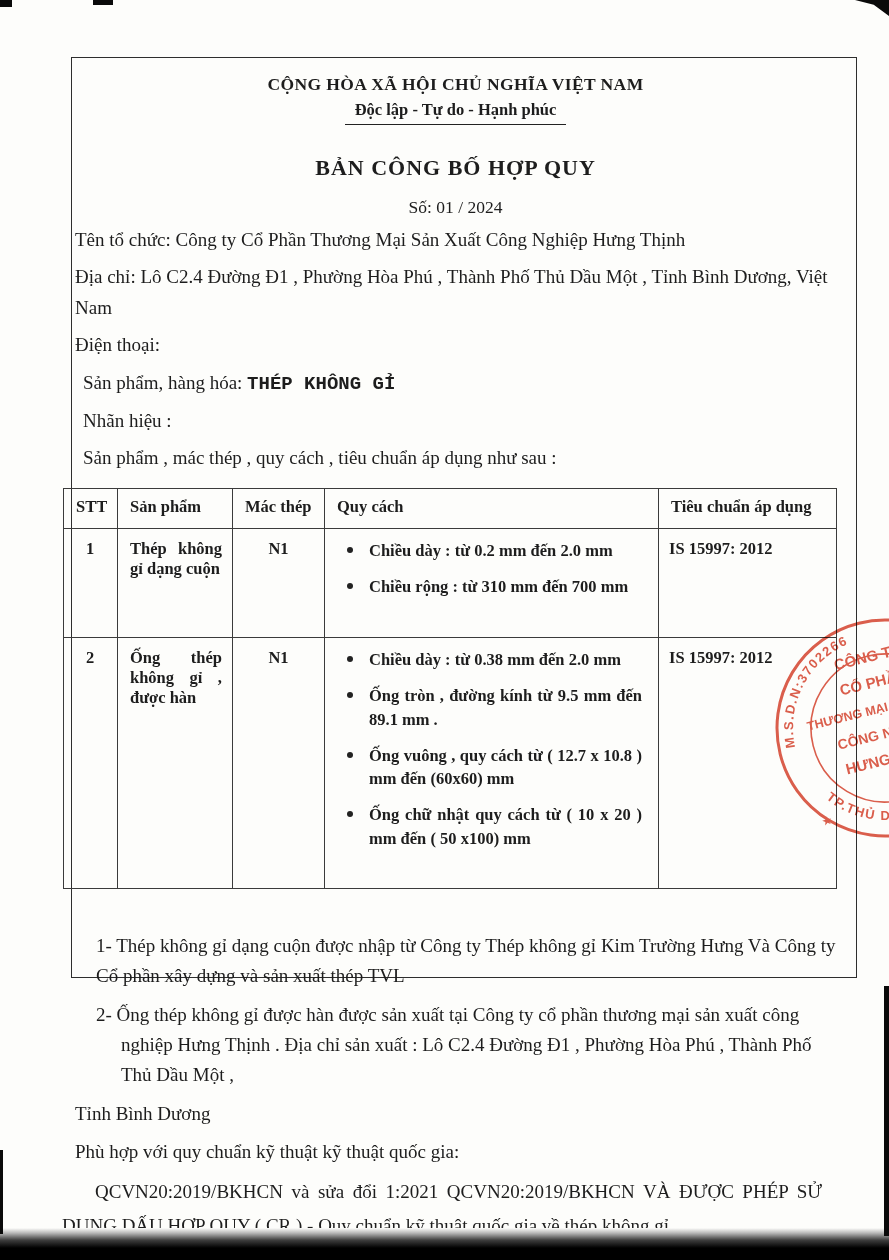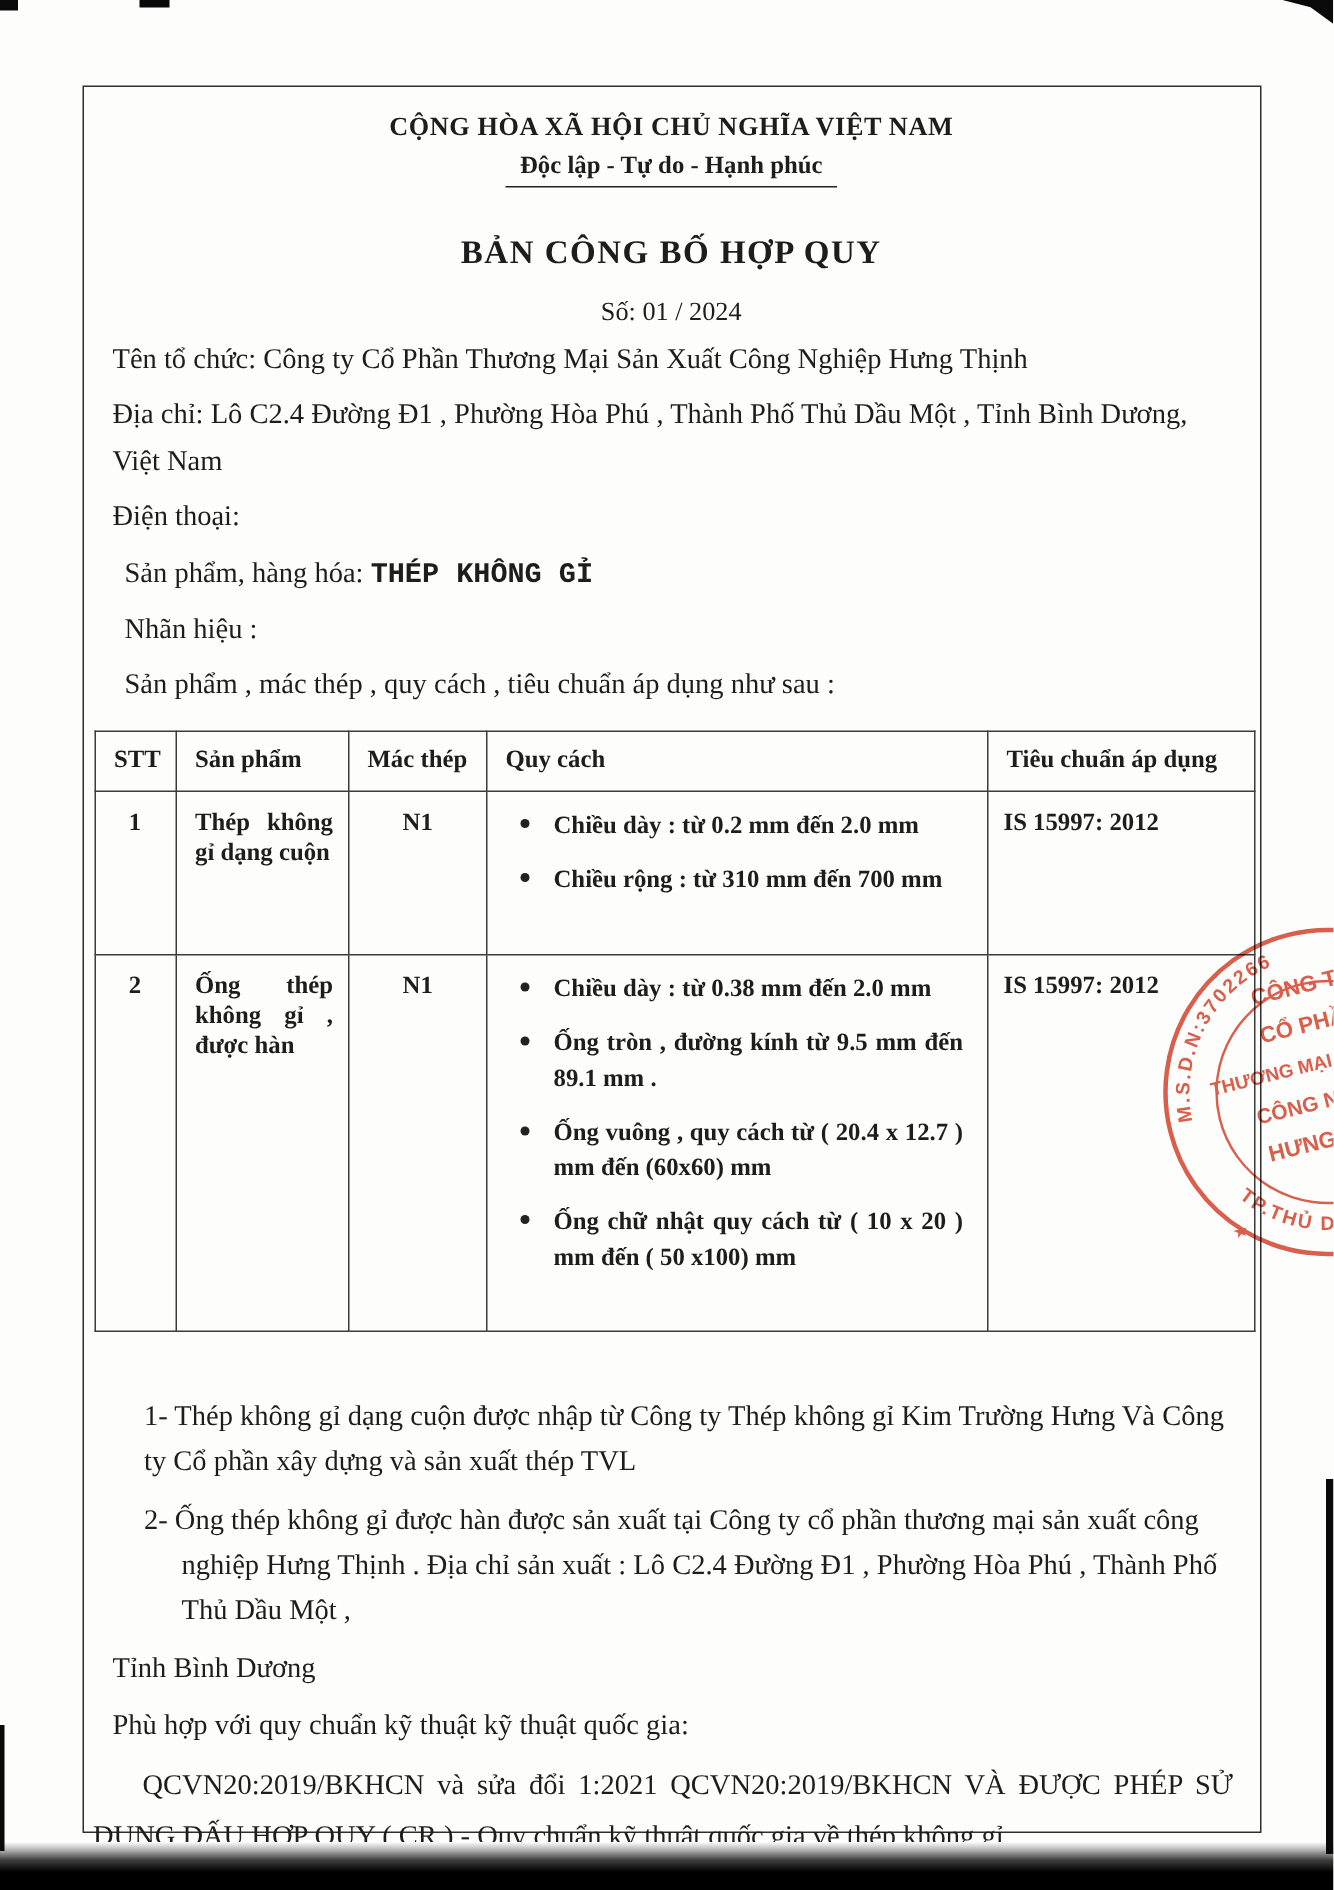--- a/index.html
+++ b/index.html
@@ -11,25 +11,25 @@
     position: relative;
     overflow: hidden;
   }
   .scan {
     position: absolute; inset: 0;
     background: #fdfdfb;
   }
   
   .page-frame {
     position: absolute;
-    left: 55px; top: 57px;
-    width: 786px; height: 1165px;
+    left: 71px; top: 57px;
+    width: 786px; height: 921px;
     box-sizing: border-box;
     border: 1.5px solid #2e2e2e;
-    padding: 12px 20px 0 19px;
+    padding: 12px 20px 0 3px;
   }
   .nat-header {
     text-align: center;
     font-weight: bold;
     font-size: 17.5px;
     letter-spacing: .4px;
     margin-top: 4px;
   }
   .motto-wrap { text-align: center; margin-top: 5px; }
   .motto {
@@ -193,21 +193,21 @@
           </td>
           <td class="c-std">IS 15997: 2012</td>
         </tr>
         <tr class="row-2">
           <td class="c-stt">2</td>
           <td class="c-prod">Ống thép không gỉ , được hàn</td>
           <td class="c-grade">N1</td>
           <td class="c-spec">
             <div class="spec-item"><span class="spec-dot"></span><span>Chiều dày : từ 0.38 mm đến 2.0 mm</span></div>
             <div class="spec-item"><span class="spec-dot"></span><span>Ống tròn , đường kính từ 9.5 mm đến 89.1 mm .</span></div>
-            <div class="spec-item"><span class="spec-dot"></span><span>Ống vuông , quy cách từ ( 20.4 x 12.7 ) mm đến (60x60) mm</span></div>
+            <div class="spec-item"><span class="spec-dot"></span><span>Ống vuông , quy cách từ ( 12.7 x 10.8 ) mm đến (60x60) mm</span></div>
             <div class="spec-item"><span class="spec-dot"></span><span>Ống chữ nhật quy cách từ ( 10 x 20 ) mm đến ( 50 x100) mm</span></div>
           </td>
           <td class="c-std">IS 15997: 2012</td>
         </tr>
       </tbody>
     </table>
 
     <p class="line note-1">1- Thép không gỉ dạng cuộn được nhập từ Công ty Thép không gỉ Kim Trường Hưng Và Công ty Cổ phần xây dựng và sản xuất thép TVL</p>
     <p class="line note-2">2- Ống thép không gỉ được hàn được sản xuất tại Công ty cổ phần thương mại sản xuất công nghiệp Hưng Thịnh . Địa chỉ sản xuất : Lô C2.4 Đường Đ1 , Phường Hòa Phú , Thành Phố Thủ Dầu Một ,</p>
     <p class="line note-plain">Tỉnh Bình Dương</p>

